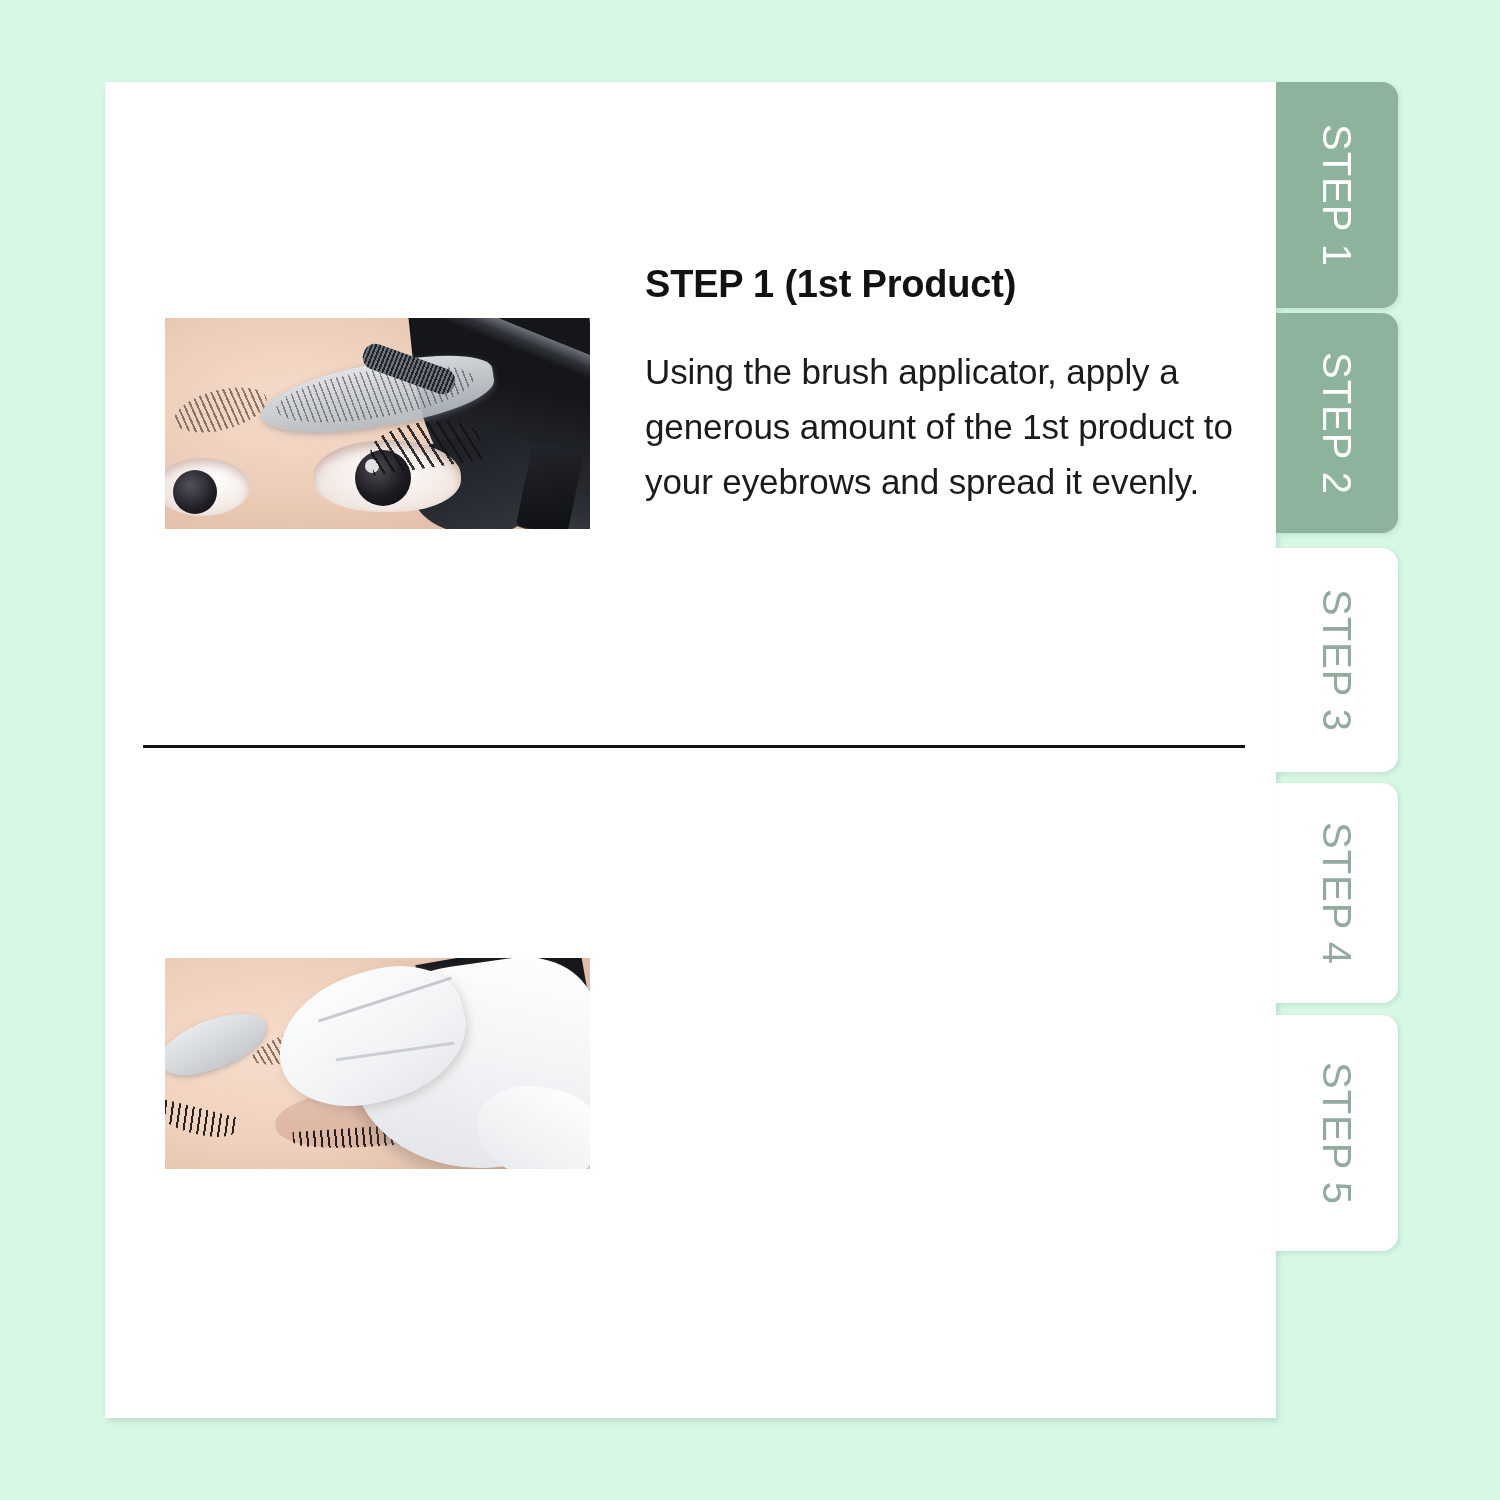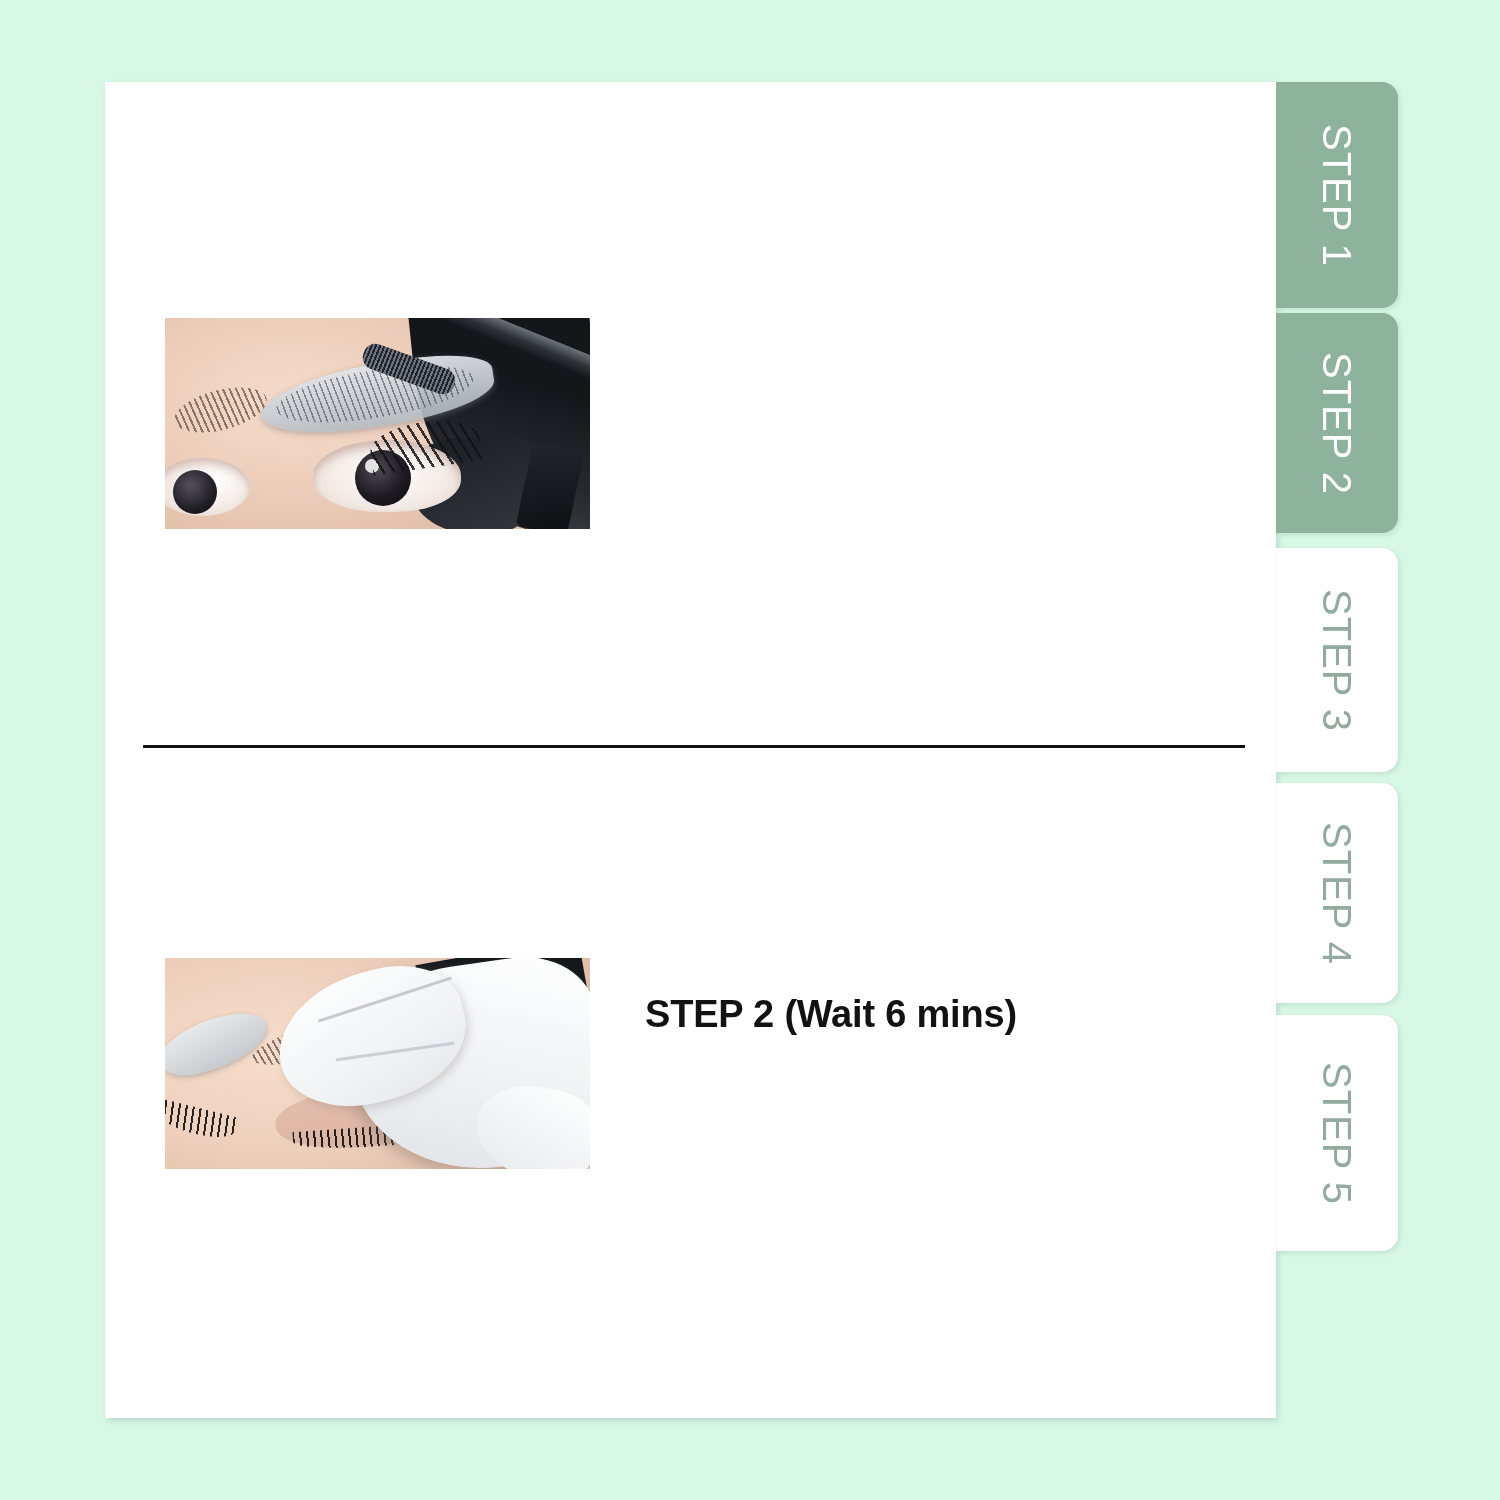--- a/index.html
+++ b/index.html
@@ -359,20 +359,24 @@
           <div class="p1-iris2"></div>
           <div class="p1-eye"></div>
           <div class="p1-iris"></div>
           <div class="p1-lash"></div>
           <div class="p1-clip"></div>
           <div class="p1-brush-handle"></div>
           <div class="p1-brush-head"></div>
         </div>
       </div>
 
+      <div class="text-col c1">
+        <h2 class="step-title">STEP 1 (1st Product)</h2>
+        <p class="step-body">Using the brush applicator, apply a generous amount of the 1st product to your eyebrows and spread it evenly.</p>
+      </div>
     </div>
 
     <div class="divider"></div>
 
     <div class="step-row row2">
 
       <div class="thumb t2">
         <div class="photo">
           <div class="p2-skin"></div>
           <div class="p2-hair"></div>
@@ -383,21 +387,20 @@
           <div class="p2-lashline2"></div>
           <div class="p2-glove"></div>
           <div class="p2-thumb-tip"></div>
           <div class="p2-tissue"></div>
           <div class="p2-fold"></div>
           <div class="p2-fold2"></div>
         </div>
       </div>
 
       <div class="text-col c2">
-        <h2 class="step-title">STEP 2 (Wait 6 mins)</h2>
       </div>
     </div>
 
   </div>
 
   <div class="tabs">
 
     <div class="tab active i0">
       <span class="tab-label">STEP 1</span>
     </div>

